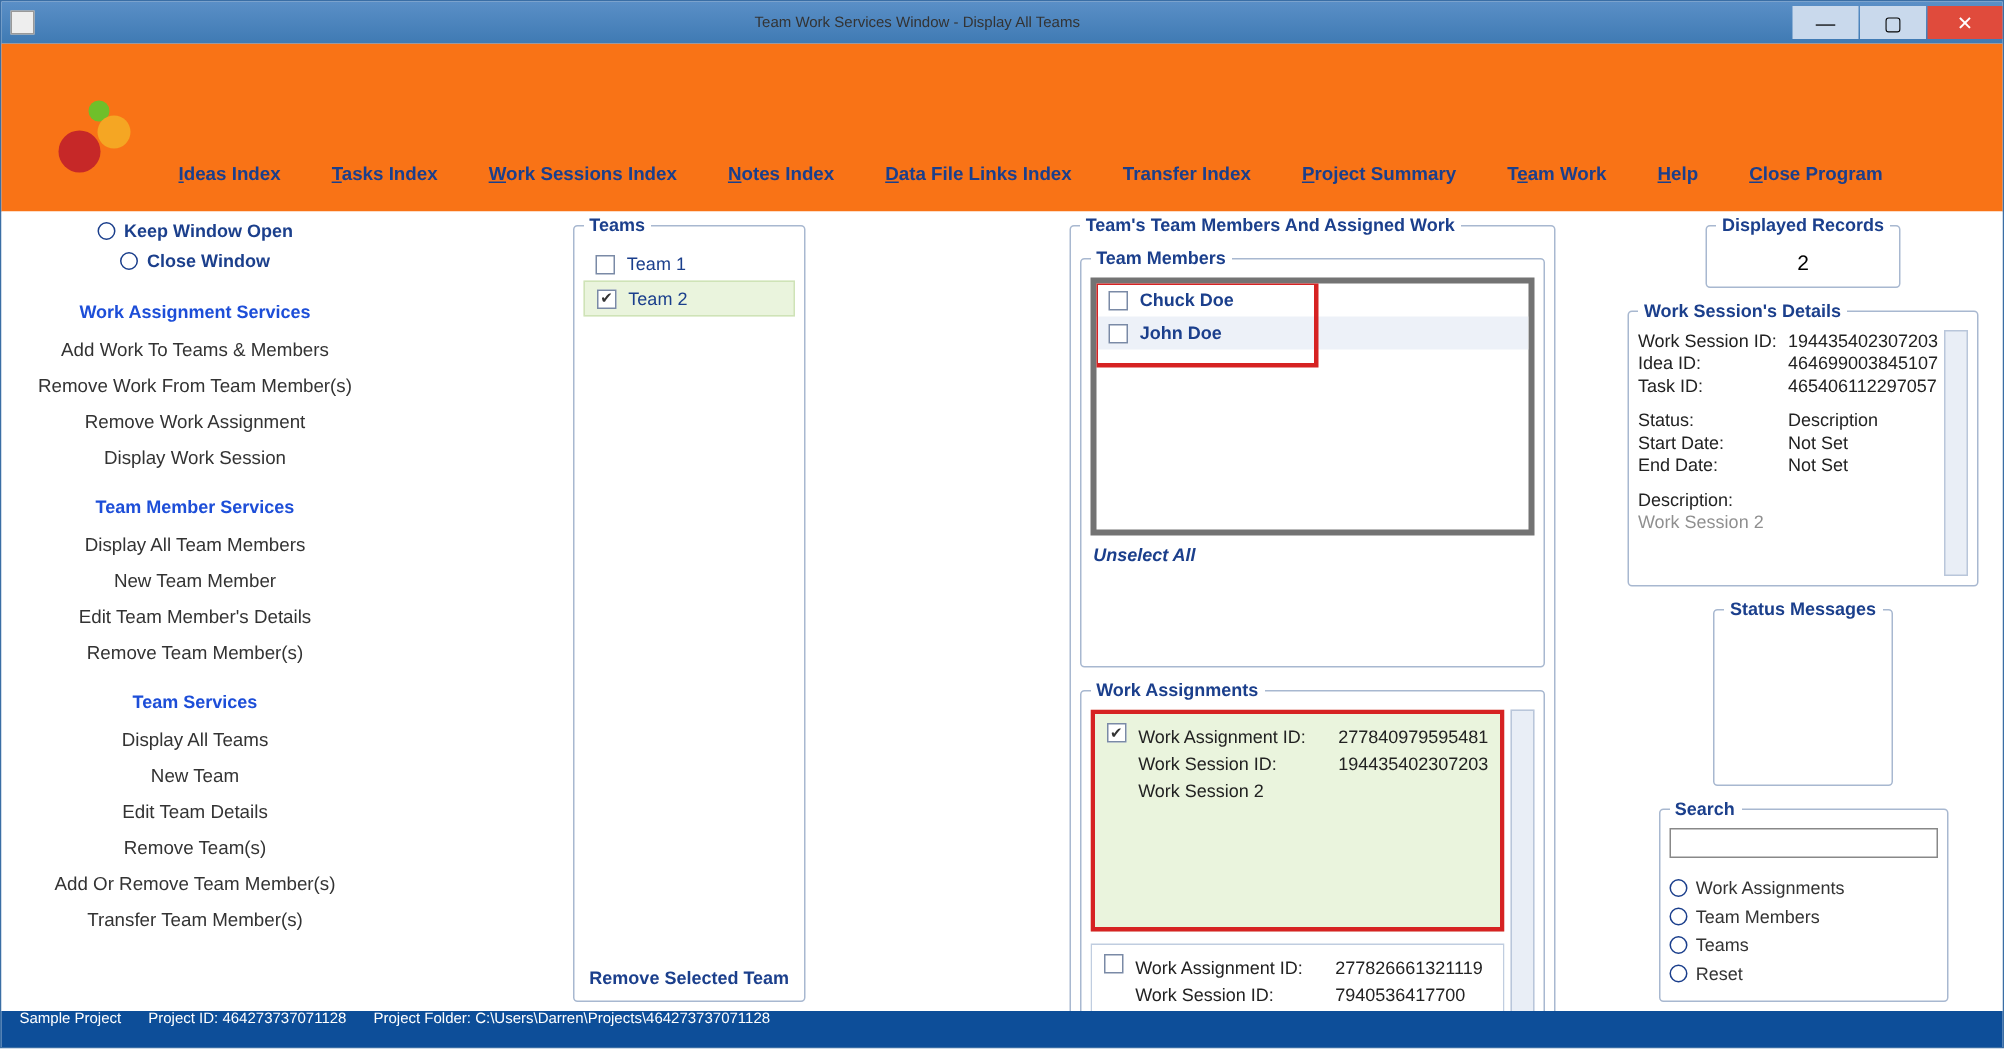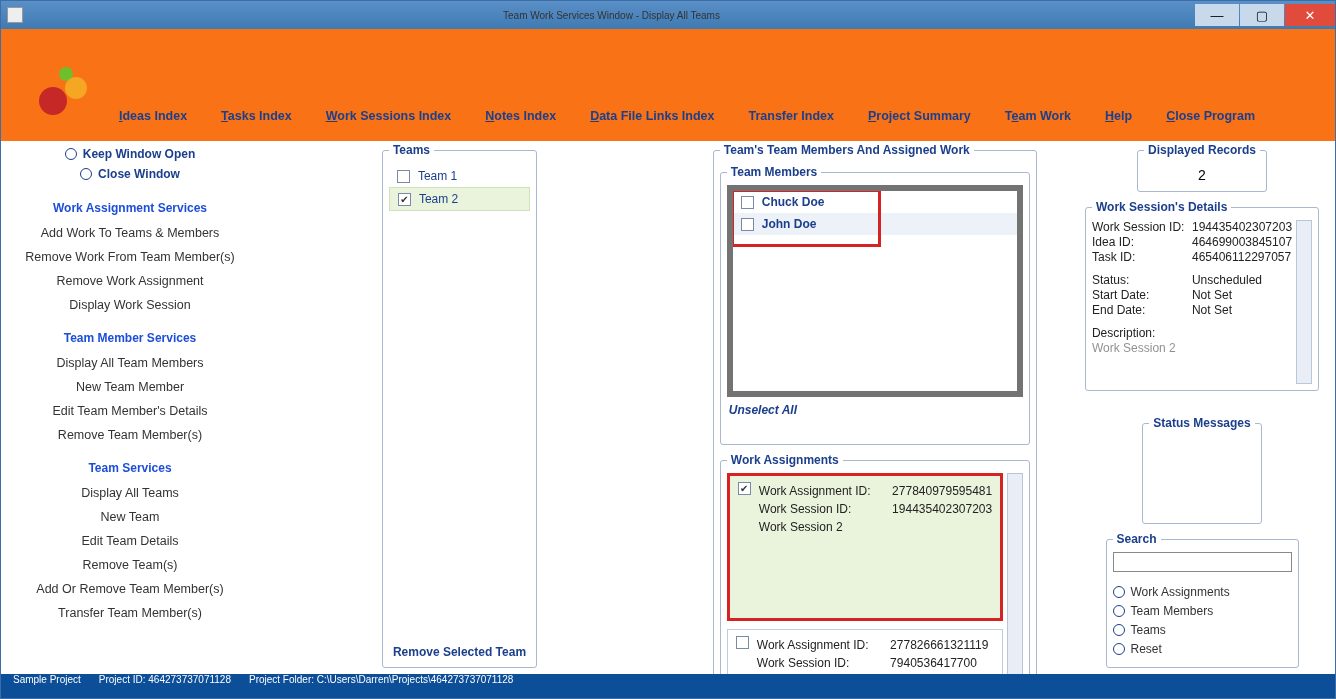--- a/index.html
+++ b/index.html
@@ -29,21 +29,21 @@
   .teams-col { width: 405px; }
   fieldset { border:1px solid #a8b8d0; border-radius:3px; padding: 6px 6px 6px 6px; margin-top:2px; }
   fieldset > legend { color:#1b3f8c; font-weight:bold; padding:0 4px; font-size:12px;}
   .team-list { margin-top:2px; }
   .team-row { display:flex; align-items:center; gap:8px; padding:4px 8px; font-weight:normal; color:#1b3f8c; }
   .team-row.sel { background:#eaf4dd; border:1px solid #cfe3b7; }
   .chk { width:13px;height:13px;border:1px solid #7a8aa6; background:#fff; display:inline-flex; align-items:center; justify-content:center; font-size:10px; color:#333;}
   .bottom-link { color:#1b3f8c; font-weight:bold; margin-top:auto; padding: 8px 4px 2px; cursor:pointer;}
   .middle-col { width: 410px; }
   .members-box { height: 280px; display:flex; flex-direction:column; }
-  .member-list { border:6px solid #737373; height:212px; overflow:auto; background:#fff; position:relative;}
+  .member-list { border:4px solid #737373; height:172px; overflow:auto; background:#fff; position:relative;}
   .member-row { display:flex; align-items:center; gap:8px; padding:4px 8px; font-weight:bold; color:#1b3f8c;}
   .member-row.alt { background:#edf1f8; }
   .red-box { position:absolute; border:3px solid #d62222; pointer-events:none;}
   .link-row { display:flex; gap:20px; color:#1b3f8c; font-weight:bold; padding:6px 2px 0; }
   .link-row span { cursor:pointer;font-style:italic; }
   .assign-box { flex:1; display:flex; flex-direction:column; margin-top:8px; }
   .assign-scroll { flex:1; border:0; overflow:auto; position:relative; }
   .assign-item { border:1px solid #c0cde0; padding:6px 8px; margin-bottom:8px; display:flex; gap:8px; min-height:70px;}
   .assign-item.sel { background:#eaf4dd; border:3px solid #d62222; height:148px;}
   .assign-text { font-size:12px; color:#222; line-height:1.5;}
@@ -216,41 +216,41 @@
                 <span class="k">Idea ID:</span>
                 <span>464699003845107</span>
               </div>
             <div class="row">
                 <span class="k">Task ID:</span>
                 <span>465406112297057</span>
               </div>
             <div style="height:8px"></div>
             <div class="row">
                 <span class="k">Status:</span>
-                <span>Unscheduled</span>
+                <span>Description</span>
               </div>
             <div class="row">
                 <span class="k">Start Date:</span>
                 <span>Not Set</span>
               </div>
             <div class="row">
                 <span class="k">End Date:</span>
                 <span>Not Set</span>
               </div>
             <div style="height:8px"></div>
             <div class="row">
                 <span class="k">Description:</span>
               </div>
             <div class="row" style="opacity:.5;">Work Session 2</div>
           </div>
           <div class="vscroll"></div>
         </div>
       </fieldset>
 
-      <fieldset class="status-msgs" style="margin-top:25px;">
+      <fieldset class="status-msgs" style="margin-top:8px;">
         <legend>Status Messages</legend>
       </fieldset>
 
       <fieldset class="search-box">
         <legend>Search</legend>
         <input class="search-input" style="">
         <div class="radio-line">
             <span class="radio"></span>
             <span>Work Assignments</span>
           </div>

